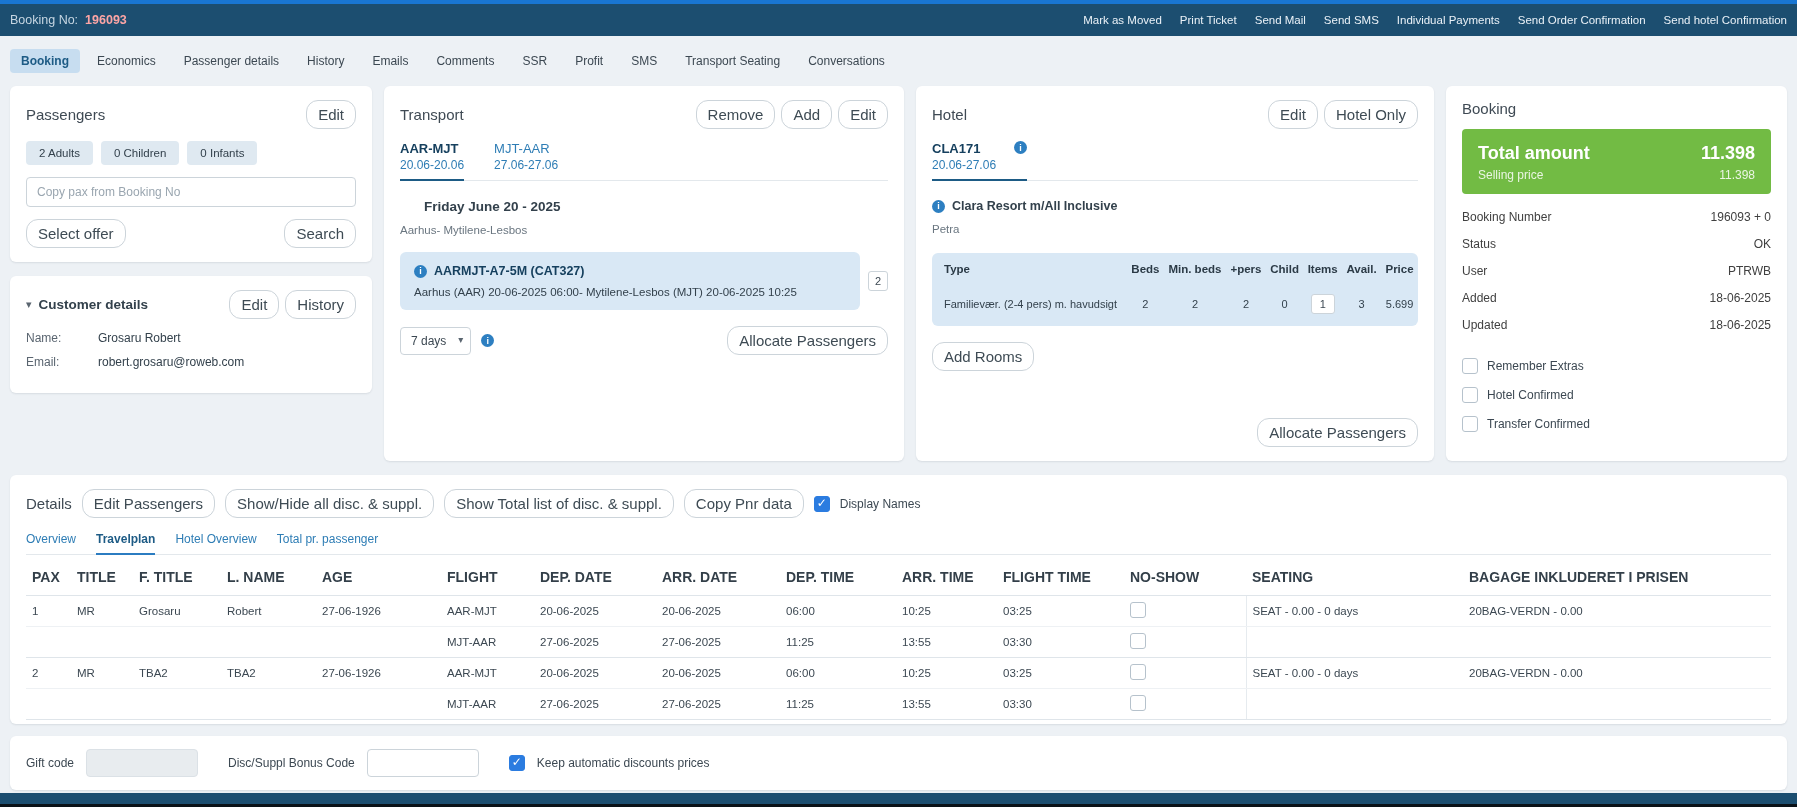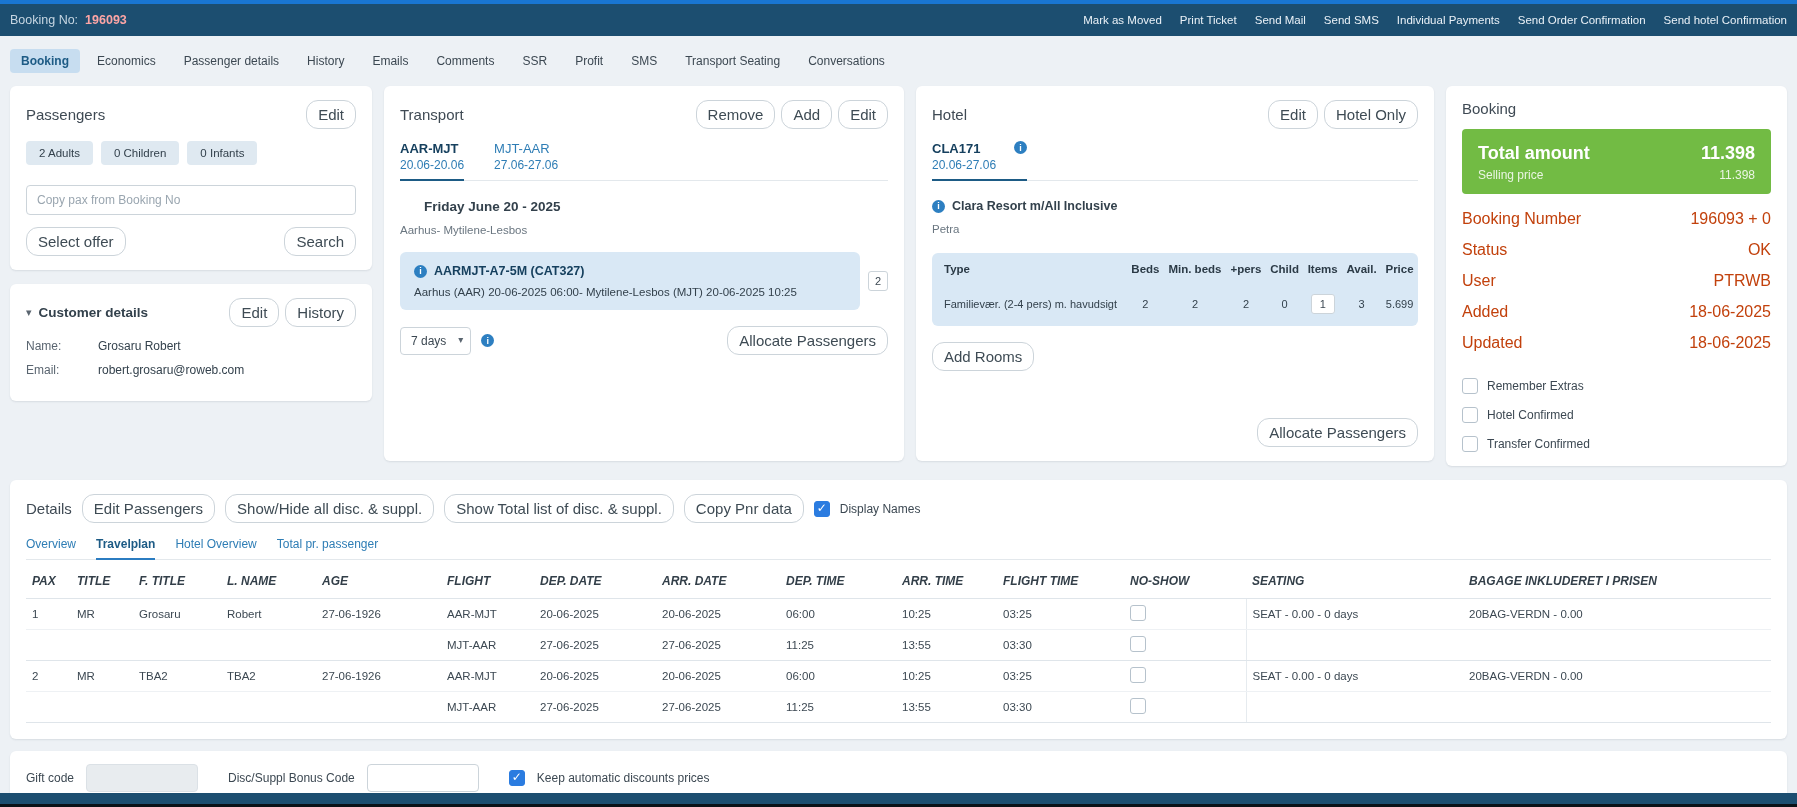--- a/index.html
+++ b/index.html
@@ -24,21 +24,21 @@
   .grid { display:grid; grid-template-columns:362px 520px 518px 1fr; gap:12px; padding:2px 10px 0 10px; align-items:start; }
   .card { background:#fff; border-radius:6px; box-shadow:0 1px 2px rgba(20,40,60,.10); padding:14px 16px; }
   .tall { min-height:375px; display:flex; flex-direction:column; }
   .col1 { display:flex; flex-direction:column; gap:14px; }
   .card-head { display:flex; align-items:center; justify-content:space-between; margin-bottom:12px; }
   .card-title { font-size:15px; color:#3f4a54; font-weight:500; }
   .btn { background:#fff; border:1px solid #ccd4da; border-radius:12px; color:#3e4b54; font-size:15px; padding:5px 11px; cursor:pointer; font-family:inherit; }
   .btn-row { display:flex; gap:6px; }
 
   
-  .chips { display:flex; gap:8px; margin-bottom:20px; }
+  .chips { display:flex; gap:8px; margin-bottom:12px; }
   .chip { background:#dfe9f1; border-radius:4px; padding:6px 13px; font-size:11.5px; color:#33414c; }
   .text-input { border:1px solid #ccd4da; border-radius:4px; height:30px; padding:0 10px; font-size:12px; color:#3c4852; font-family:inherit; width:100%; background:#fff; }
   .text-input::placeholder { color:#9aa6b0; }
   .pass-actions { display:flex; justify-content:space-between; margin-top:12px; }
 
   
   .cust-title { display:flex; align-items:center; gap:7px; font-size:13.5px; font-weight:700; color:#33414c; }
   .chev { font-size:11px; color:#5a6570; }
   .search-wrap { position:relative; margin:4px 0 14px 0; }
   .search-wrap .text-input { padding-left:28px; border-radius:14px; }
@@ -77,34 +77,34 @@
   .hotel-table th:first-child { text-align:left; padding-left:12px; width:195px; }
   .hotel-table td { font-size:11px; color:#33414c; text-align:center; padding:9px 4px 12px 4px; }
   .hotel-table td:first-child { text-align:left; padding-left:12px; }
   .items-input { width:24px; height:20px; border:1px solid #ccd4da; border-radius:3px; text-align:center; font-size:11px; background:#fff; font-family:inherit; color:#3c4852; }
   .hotel-bottom { display:flex; justify-content:flex-end; margin-top:auto; }
 
   
   .green-box { background:#72bb44; border-radius:4px; color:#fff; padding:14px 16px 12px 16px; margin-bottom:16px; }
   .green-main { display:flex; justify-content:space-between; align-items:baseline; font-size:18px; font-weight:700; }
   .green-sub { display:flex; justify-content:space-between; font-size:12px; color:rgba(255,255,255,.85); margin-top:4px; }
-  .bk-field { display:flex; justify-content:space-between; font-size:16px; color:#c2410c; margin-bottom:13px; }
+  .bk-field { display:flex; justify-content:space-between; font-size:12px; color:#404040; margin-bottom:13px; }
   .cb-row { display:flex; align-items:center; gap:9px; font-size:12px; color:#3c4852; margin-top:13px; }
   .cb { width:16px; height:16px; border:1px solid #b6c2cc; border-radius:3px; background:#fff; display:inline-block; position:relative; flex:none; cursor:pointer; }
   .cb.checked { background:#2b7ce0; border-color:#2b7ce0; }
   .cb.checked::after { content:"✓"; position:absolute; top:-1px; left:2px; color:#fff; font-size:12px; }
 
   
-  .details-card { margin:14px 10px 0 10px; padding:14px 16px 16px 16px; }
+  .details-card { margin:14px 10px 0 10px; padding:14px 16px 4px 16px; }
   .details-head { display:flex; align-items:center; gap:10px; margin-bottom:14px; }
   .sub-tabs { display:flex; gap:20px; border-bottom:1px solid #e3e8ec; margin-bottom:4px; }
   .sub-tab { font-size:12px; color:#2e7db5; padding-bottom:7px; cursor:pointer; }
   .sub-tab.active { color:#1d5b85; font-weight:700; border-bottom:2px solid #2b7cc1; margin-bottom:-1px; }
   .pax-table { width:100%; border-collapse:collapse; }
-  .pax-table th { font-size:12px; font-weight:700; color:#333f49; text-align:left; padding:10px 6px; border-bottom:1px solid #dfe5ea; white-space:nowrap;font-style:italic; }
+  .pax-table th { font-size:14px; font-weight:700; color:#333f49; text-align:left; padding:10px 6px; border-bottom:1px solid #dfe5ea; white-space:nowrap; }
   .pax-table td { font-size:11.5px; color:#3c4852; padding:6px 6px; border-bottom:1px solid #eef1f4; }
   .pax-table tr.group-end td { border-bottom:1px solid #dfe5ea; }
   .pax-table td.seat-col { border-left:1px solid #e6ebef; }
   .c-pax{width:45px}.c-title{width:62px}.c-fname{width:88px}.c-lname{width:95px}.c-age{width:125px}.c-flight{width:93px}.c-depd{width:122px}.c-arrd{width:124px}.c-dept{width:116px}.c-arrt{width:101px}.c-ft{width:127px}.c-ns{width:122px}.c-seat{width:217px}
 
   
   .footer-card { margin:12px 10px 0 10px; display:flex; align-items:center; gap:12px; padding:13px 16px; }
   .footer-label { font-size:12px; color:#3c4852; }
   .short-input { width:112px; height:28px; border:1px solid #ccd4da; border-radius:4px; padding:0 8px; font-size:12px; font-family:inherit; }
   .short-input:disabled { background:#e8ecef; border-color:#dbe1e6; }

